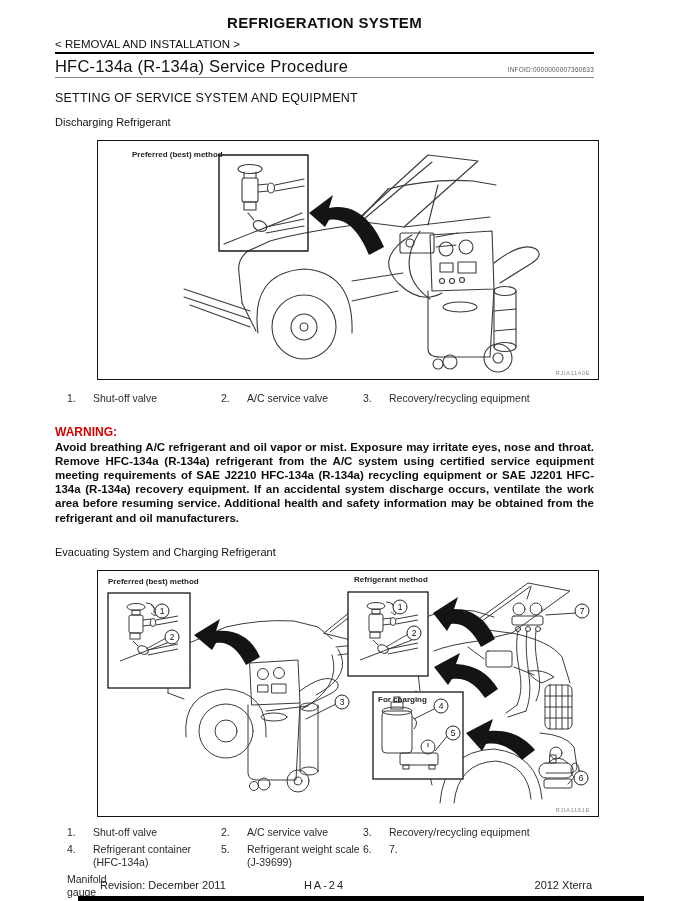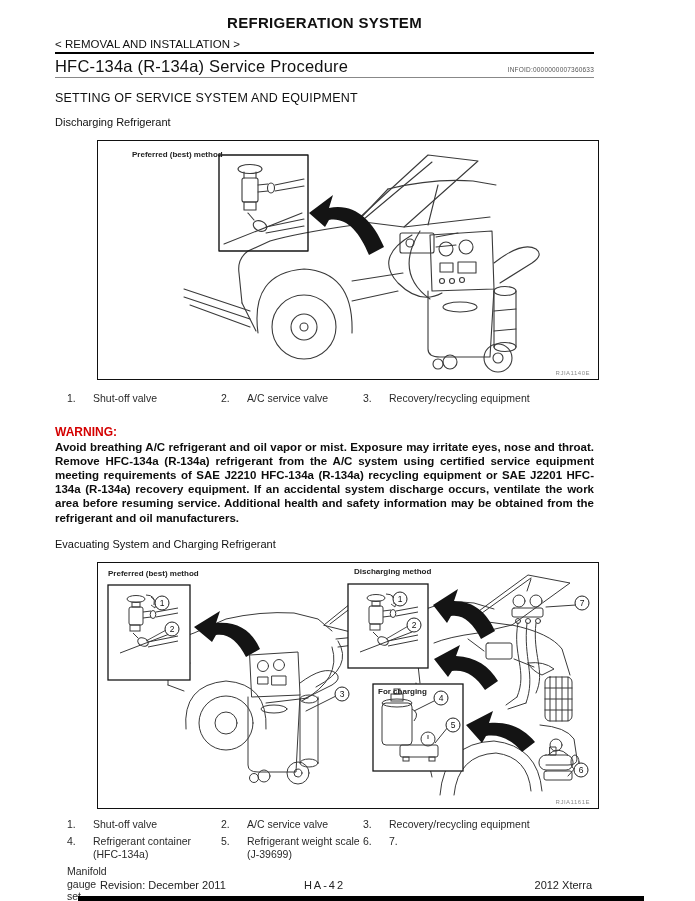--- a/index.html
+++ b/index.html
@@ -132,21 +132,21 @@
       <span>A/C service valve</span>
       <span>3.</span>
       <span>Recovery/recycling equipment</span>
     </div>
 
     <div class="warning-block">
       <div class="warning-label">WARNING:</div>
       <div class="warning-text">Avoid breathing A/C refrigerant and oil vapor or mist. Exposure may irritate eyes, nose and throat. Remove HFC-134a (R-134a) refrigerant from the A/C system using certified service equipment meeting requirements of SAE J2210 HFC-134a (R-134a) recycling equipment or SAE J2201 HFC-134a (R-134a) recovery equipment. If an accidental system discharge occurs, ventilate the work area before resuming service. Additional health and safety information may be obtained from the refrigerant and oil manufacturers.</div>
     </div>
 
-    <div class="subheading" style="margin-top:13px;">Evacuating System and Charging Refrigerant</div>
+    <div class="subheading" style="margin-top:21px;">Evacuating System and Charging Refrigerant</div>
 
     <div class="figure">
       <svg viewBox="0 0 500 245" width="500" height="245">
         <defs>
           <g id="vlv" fill="none" stroke="#3a3a3a" stroke-width="1">
             <ellipse cx="16" cy="6" rx="9" ry="3.5"></ellipse>
             <rect x="12" y="9" width="8" height="5"></rect>
             <rect x="9" y="14" width="14" height="18" rx="2"></rect>
             <path d="M23,19 L31,18 M23,25 L31,24"></path>
             <ellipse cx="33" cy="21.5" rx="2.8" ry="4"></ellipse>
@@ -257,21 +257,21 @@
           <path d="M314,146 Q322,150 316,158"></path>
           <rect x="302" y="182" width="38" height="12" rx="2"></rect>
           <circle cx="330" cy="176" r="7"></circle>
           <path d="M330,172 L330,176"></path>
           <rect x="305" y="194" width="6" height="4"></rect>
             <rect x="331" y="194" width="6" height="4"></rect>
           <path d="M338,137 L316,148 M350,164 L337,180"></path>
         </g>
       </svg>
       <div class="fig-label" style="left:10px;top:6px;">Preferred (best) method</div>
-      <div class="fig-label" style="left:256px;top:4px;">Discharging method</div>
+      <div class="fig-label" style="left:256px;top:4px;">Refrigerant method</div>
       <div class="fig-label" style="left:280px;top:124px;">For charging</div>
       <div class="callout" style="left:64px;top:40px;">1</div>
       <div class="callout" style="left:74px;top:66px;">2</div>
       <div class="callout" style="left:302px;top:36px;">1</div>
       <div class="callout" style="left:316px;top:62px;">2</div>
       <div class="callout" style="left:244px;top:131px;">3</div>
       <div class="callout" style="left:343px;top:135px;">4</div>
       <div class="callout" style="left:355px;top:162px;">5</div>
       <div class="callout" style="left:483px;top:207px;">6</div>
       <div class="callout" style="left:484px;top:40px;">7</div>
@@ -291,17 +291,17 @@
       <span>Refrigerant weight scale (J-39699)</span>
       <span>6.</span>
       <span>7.</span>
       <span class="wide">Manifold gauge set with hoses and couplers (J-39183-C)</span>
     </div>
 
   </div>
 
   <div class="footer">
     <span>Revision: December 2011</span>
-    <span class="pageno">HA-42</span>
+    <span class="pageno">HA-24</span>
     <span class="model">2012 Xterra</span>
   </div>
   <div class="bottom-bar"></div>
 </div>
 
 </body></html>

